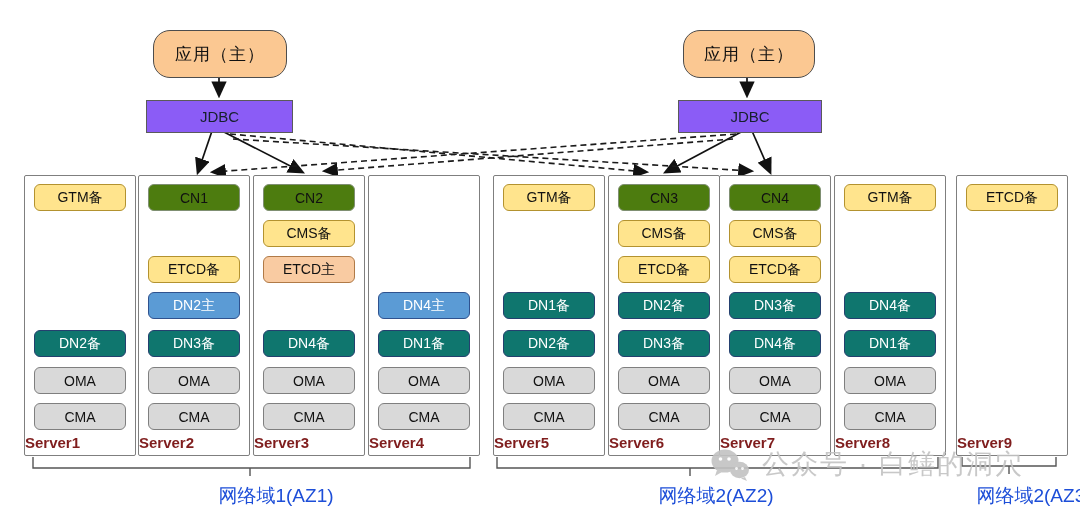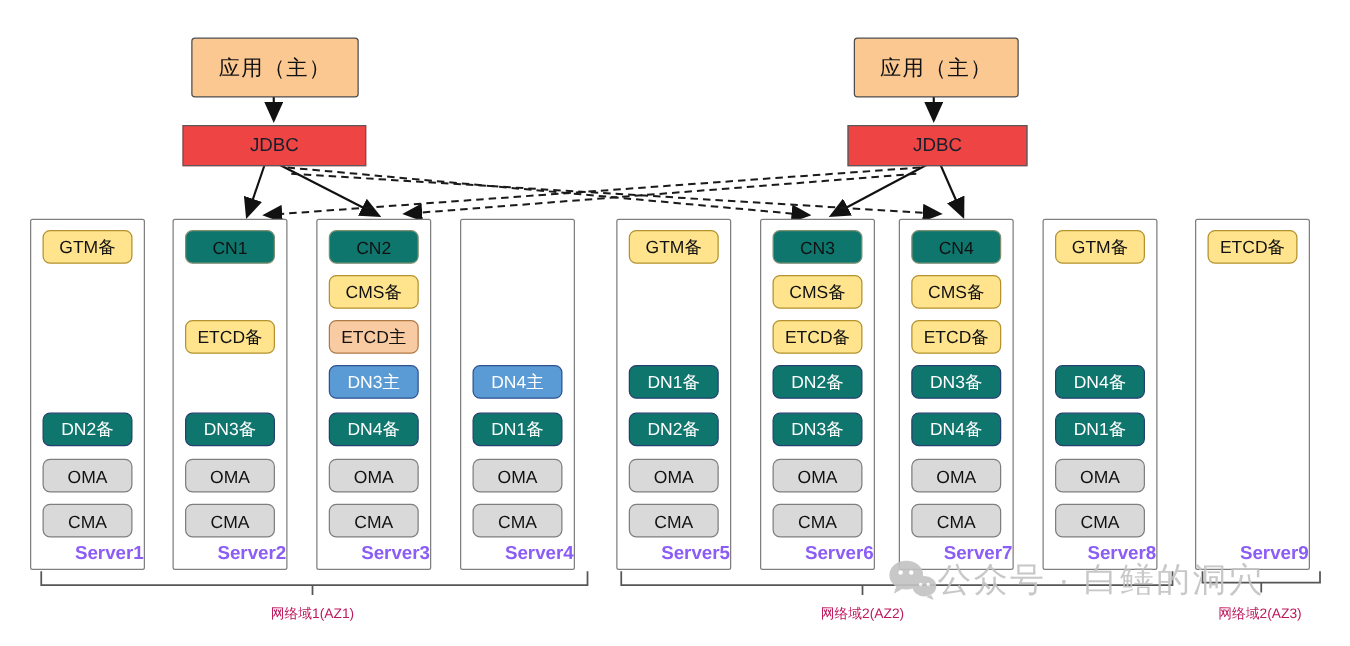--- a/index.html
+++ b/index.html
@@ -3,53 +3,53 @@
 <meta charset="utf-8">
 <style>
   html,body{margin:0;padding:0;background:#fff;}
   .canvas{
     position:relative;width:1080px;height:517px;background:#fff;overflow:hidden;
     font-family:"Liberation Sans","DejaVu Sans",sans-serif;color:#111;
   }
   svg.lines{position:absolute;left:0;top:0;width:1080px;height:517px;pointer-events:none;}
   .appbox{
     position:absolute;display:flex;align-items:center;justify-content:center;
-    background:#FBC892;border:1.6px solid #4d4d4d;border-radius:3px;
+    background:#FBC892;border:1.6px solid #4d4d4d;border-radius:17px;
     font-size:17px;color:#111;letter-spacing:1px;
   }
   .jdbcbox{
     position:absolute;display:flex;align-items:center;justify-content:center;
-    background:#ef4444;border:1.6px solid #5a5a5a;border-radius:0;
+    background:#8b5cf6;border:1.6px solid #5a5a5a;border-radius:0;
     font-size:15px;color:#16202c;
   }
   .server{
-    position:absolute;top:175px;width:92px;height:281px;background:#fff;
+    position:absolute;top:175px;width:112px;height:281px;background:#fff;
     border:1.5px solid #7f7f7f;border-radius:2px;box-sizing:border-box;
   }
   .server-label{
-    position:absolute;left:0;right:0;bottom:4px;text-align:right;
-    font-weight:bold;font-size:15px;color:#8b5cf6;
+    position:absolute;left:0;right:0;bottom:4px;text-align:left;
+    font-weight:bold;font-size:15px;color:#7f1d1d;
   }
   .comp{
     position:absolute;left:9px;right:9px;height:27px;border-radius:6px;
     display:flex;align-items:center;justify-content:center;
     font-size:14px;box-sizing:border-box;
   }
   .s0{top:8px}.s1{top:44px}.s2{top:80px}.s3{top:116px}.s4{top:154px}.s5{top:191px}.s6{top:227px}
   .c-y{background:#FFE48D;border:1.5px solid #B3922F}
-  .c-g{background:#0f766e;border:1.5px solid #7f8f72}
+  .c-g{background:#4d7c0f;border:1.5px solid #7f8f72}
   .c-o{background:#F9CBA2;border:1.5px solid #b07a47}
   .c-bl{background:#5B9BD5;border:1.5px solid #2F528F;color:#fff}
   .c-bd{background:#0f766e;border:1.5px solid #24406f;color:#fff}
   .c-gr{background:#D9D9D9;border:1.5px solid #7f7f7f}
   .group-label{
-    position:absolute;transform:translateX(-50%);font-size:11px;color:#be185d;white-space:nowrap;
+    position:absolute;transform:translateX(-50%);font-size:19px;color:#1d4ed8;white-space:nowrap;margin-left:26px;
   }
   .watermark{
-    position:absolute;left:710px;top:446px;display:flex;align-items:center;gap:0;
+    position:absolute;left:710px;top:446px;display:flex;align-items:flex-end;gap:12px;
     color:#c3c3c3;font-size:27px;letter-spacing:2px;opacity:.9;z-index:6;white-space:nowrap;
   }
 </style>
 </head>
 <body>
 
 <div class="canvas">
 
   <svg class="lines">
     <defs>
@@ -93,31 +93,31 @@
     <div class="comp c-y s0">GTM备</div>
     <div class="comp c-bd s4">DN2备</div>
     <div class="comp c-gr s5">OMA</div>
     <div class="comp c-gr s6">CMA</div>
     <div class="server-label">Server1</div>
   </div>
 
   <div class="server" style="left:138px">
     <div class="comp c-g s0">CN1</div>
     <div class="comp c-y s2">ETCD备</div>
+    <div class="comp c-bl s3">DN2主</div>
     <div class="comp c-bd s4">DN3备</div>
     <div class="comp c-gr s5">OMA</div>
     <div class="comp c-gr s6">CMA</div>
     <div class="server-label">Server2</div>
   </div>
 
   <div class="server" style="left:253px">
     <div class="comp c-g s0">CN2</div>
     <div class="comp c-y s1">CMS备</div>
     <div class="comp c-o s2">ETCD主</div>
-    <div class="comp c-bl s3">DN3主</div>
     <div class="comp c-bd s4">DN4备</div>
     <div class="comp c-gr s5">OMA</div>
     <div class="comp c-gr s6">CMA</div>
     <div class="server-label">Server3</div>
   </div>
 
   <div class="server" style="left:368px">
     <div class="comp c-bl s3">DN4主</div>
     <div class="comp c-bd s4">DN1备</div>
     <div class="comp c-gr s5">OMA</div>

